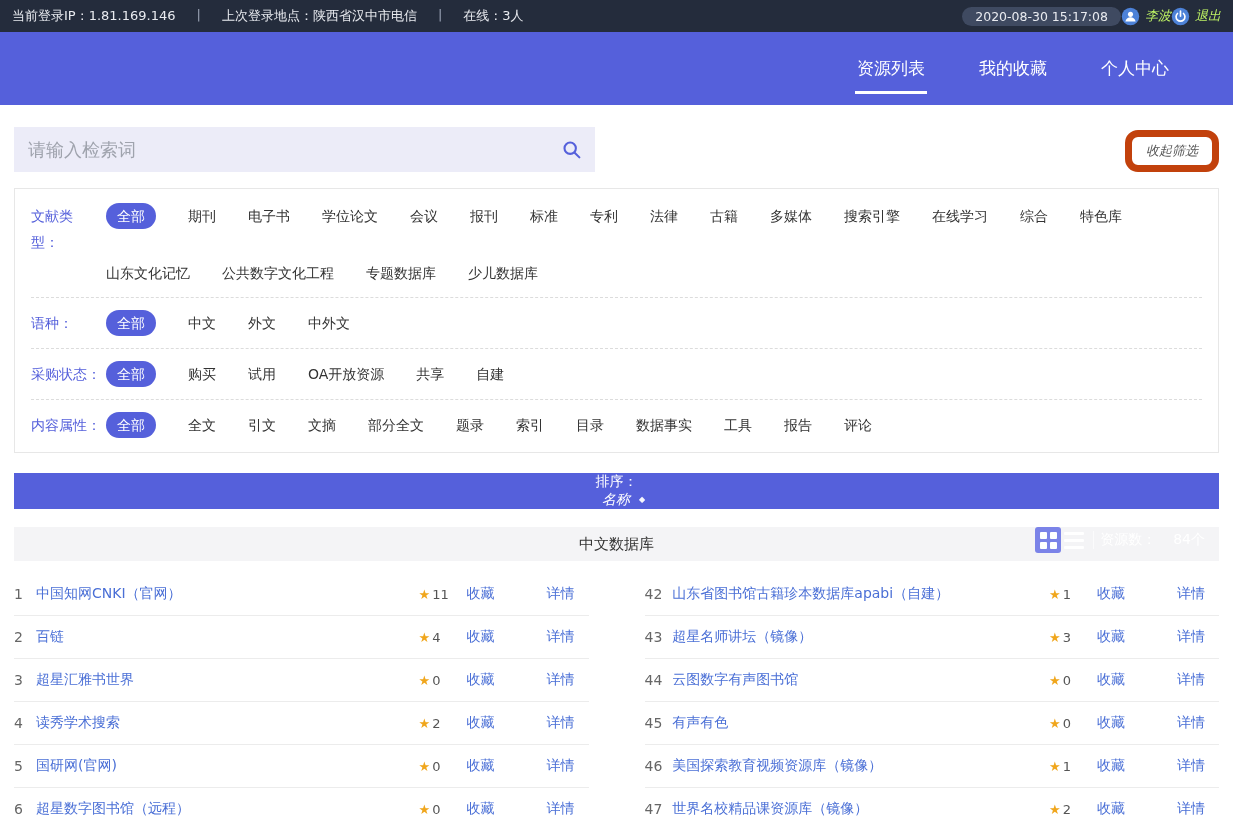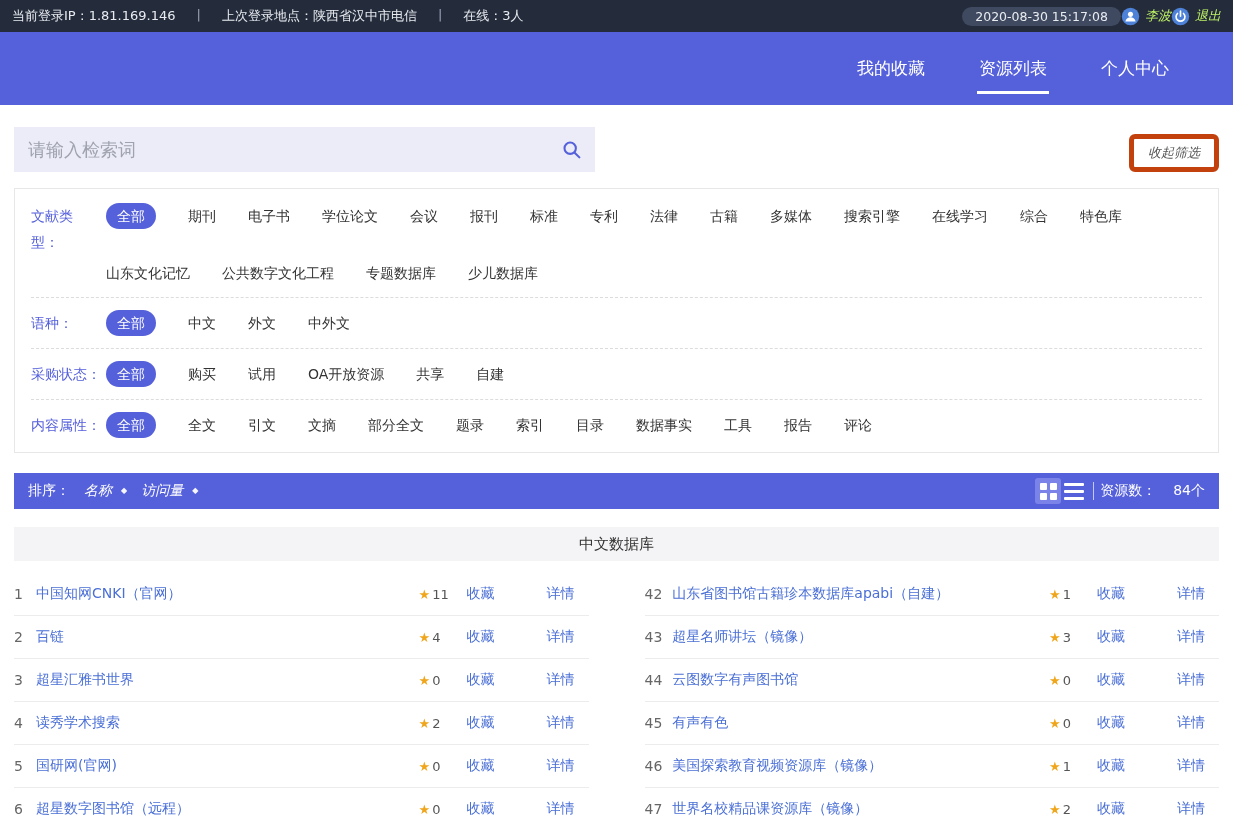--- a/index.html
+++ b/index.html
@@ -51,40 +51,40 @@
   .search-box { position:relative; width:581px; }
   .search-box input {
     width:100%; height:45px; background:#ececf8; border:none; outline:none;
     padding:0 46px 0 14px; font-size:18px; color:#333;
     font-family:inherit;
   }
   .search-box input::placeholder { color:#9fa3ad; }
   .search-icon { position:absolute; right:13px; top:12px; cursor:pointer; line-height:0; }
   .collapse-btn {
     font-family:inherit; font-style:italic; font-size:13px; color:#555;
-    background:#fff; border:5px solid #c2410c; border-radius:6px;
+    background:#fff; border:7px solid #c2410c; border-radius:13px;
     padding:5px 14px; cursor:pointer;
   }
 
   
   .filter-panel { margin-top:16px; border:1px solid #e7e7e7; padding:2px 16px; background:#fff; }
   .filter-row { display:flex; align-items:flex-start; padding:12px 0; border-bottom:1px dashed #dcdcdc; }
   .filter-row:last-child { border-bottom:none; }
   .filter-label { flex:0 0 75px; color:#5560db; font-size:14px; line-height:26px; }
   .filter-row.first .lab-text { display:inline-block; width:48px; }
   .filter-opts { display:flex; flex-wrap:wrap; column-gap:18px; row-gap:6px; align-items:center;gap:32px; }
   .opt { font-size:14px; color:#333; line-height:24px; cursor:pointer; white-space:nowrap; }
   .opt.sel {
     background:#5560db; color:#fff; border-radius:13px; padding:1px 11px;
   }
 
   
   .sortbar {
     margin-top:20px; height:36px; background:#5560db; color:#fff;
-    display:flex; align-items:center; padding:0 14px; font-size:14px;
+    display:flex; align-items:center; padding:0 14px; font-size:14px;flex-direction:column;
   }
   .sort-opt { font-style:italic; margin-left:14px; display:inline-flex; align-items:center; gap:9px; cursor:pointer; }
   .sort-ind { font-size:8px; line-height:1; opacity:.95; }
   .sortbar-right { margin-left:auto; display:flex; align-items:center; gap:0;justify-content:center; }
   .view-icon { cursor:pointer; }
   .view-icon.grid {
     width:26px; height:26px; background:#7b83e8; border-radius:3px;
     display:grid; grid-template-columns:7px 7px; grid-template-rows:7px 7px;
     gap:3px; place-content:center;
   }
@@ -145,23 +145,23 @@
         </svg>
       </span>
       <span class="txt">退出</span>
     </span>
   </div>
 </header>
 
 <div class="mainhead">
   <nav class="nav">
 
+      <a class="nav-item active">资源列表</a>
+
       <a class="nav-item">我的收藏</a>
-
-      <a class="nav-item active">资源列表</a>
 
       <a class="nav-item">个人中心</a>
 
   </nav>
 </div>
 
 <main class="content">
 
   <div class="search-row">
     <div class="search-box">

